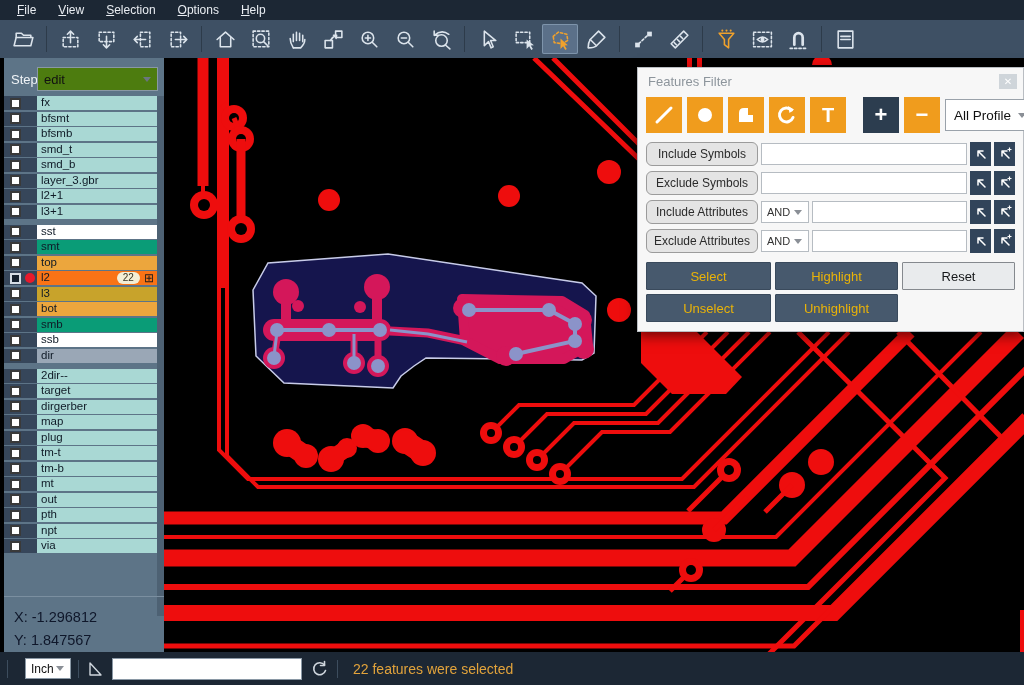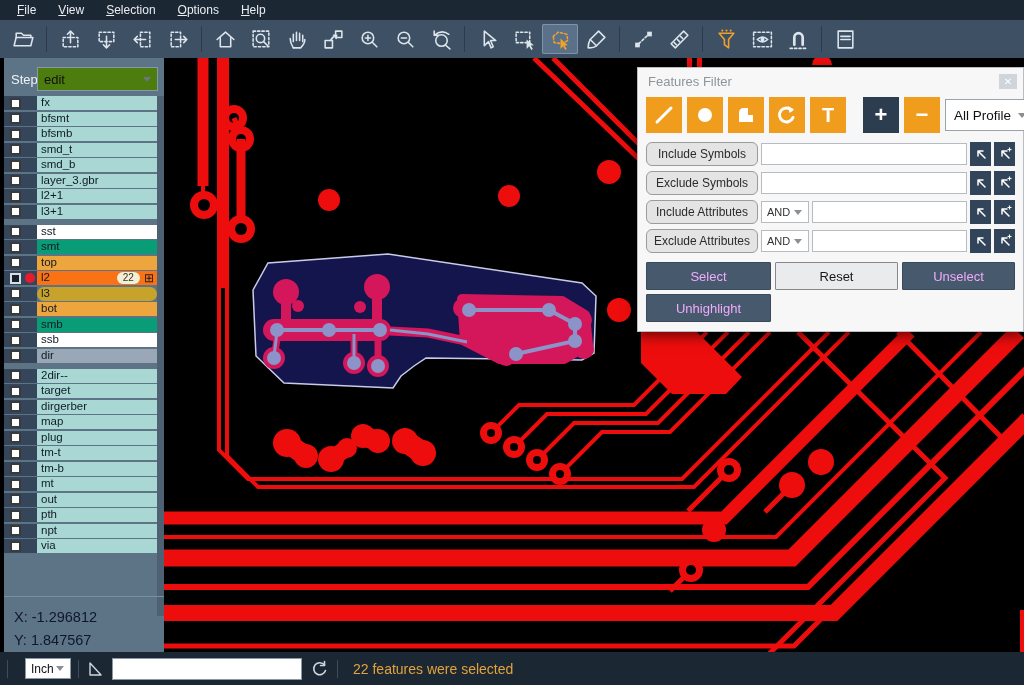--- a/index.html
+++ b/index.html
@@ -65,21 +65,21 @@
   .tool.tglyph { font-size:20px; font-weight:bold; }
   .profile { margin-left:auto; width:88px; height:32px; background:#fff; border:1px solid #9aa2aa; display:flex; align-items:center; font-size:13.5px; padding-left:8px; color:#111; flex:none; }
   .dlg-rows { padding:0 8px; }
   .dlg-row { display:flex; align-items:center; height:24px; margin-bottom:5px; gap:3px; }
   .dlg-label { width:112px; flex:none; height:24px; background:#e4e4e4; border:1px solid #9b9b9b; font-size:12px; color:#2b2b2b; border-radius:6px; font-family:"Liberation Sans",sans-serif; }
   .op-select { width:48px; flex:none; height:22px; background:#fff; border:1px solid #b6bcc2; display:flex; align-items:center; font-size:11px; padding-left:5px; color:#333; }
   .dlg-field { flex:1; height:22px; border:1px solid #b6bcc2; background:#fff; min-width:0; }
   .abtn { width:21px; height:24px; flex:none; background:#31445a; display:flex; align-items:center; justify-content:center; border:none; }
   .dlg-actions { display:grid; grid-template-columns:125px 123px 1fr; gap:4px; padding:4px 8px 0 8px; }
   .act { height:28px; font-size:13px; display:flex; align-items:center; justify-content:center; border-radius:1px; font-family:"Liberation Sans",sans-serif; }
-  .act.dark { background:#47596d; color:#f0abfc; border:1px solid #3a4a5c; }
+  .act.dark { background:#47596d; color:#eab308; border:1px solid #3a4a5c; }
   .act.light { background:#e9ebed; color:#16181a; border:1px solid #85898e; }
 
   
   .statusbar { position:absolute; left:0; top:652px; width:1024px; height:33px; background:#1c2734; display:flex; align-items:center; color:#cfd6dd; }
   .sb-sep { width:1px; height:18px; background:#3d4d5e; margin:0 7px; flex:none; }
   .unit-select { width:46px; height:21px; background:#fff; color:#111; font-size:12px; display:flex; align-items:center; padding-left:5px; margin-left:10px; border:1px solid #8a98a5; flex:none; }
   .sb-input { width:190px; height:22px; background:#fff; border:1px solid #8a98a5; margin-left:8px; flex:none; }
   .sb-msg { color:#e2a33b; font-size:14px; margin-left:8px; white-space:nowrap; }
 </style>
 </head>
@@ -466,21 +466,21 @@
               <span class="plate" style="background: #f97316;">
                 <span>l2</span>
                 <span class="badge">22</span>
                 <span class="grid-ic">⊞</span>
               </span>
             </div>
             <div class="layer-row">
               <span class="cbz">
                 <span class="cb"></span>
               </span>
-              <span class="plate" style="background: rgb(200, 163, 43); border-radius: 7px;">
+              <span class="plate" style="background: rgb(200, 163, 43);">
                 <span>l3</span>
               </span>
             </div>
             <div class="layer-row">
               <span class="cbz">
                 <span class="cb"></span>
               </span>
               <span class="plate" style="background: rgb(236, 166, 61);">
                 <span>bot</span>
               </span>
@@ -718,20 +718,21 @@
           <button class="abtn">
             <svg width="14" height="14" viewBox="0 0 14 14">
               <path d="M11,11 L4,4 M4,9 V4 H9" stroke="#fff" stroke-width="1.5" fill="none" stroke-linecap="round" stroke-linejoin="round"></path>
               <path d="M9.5,2.5 h4 M11.5,0.5 v4" stroke="#fff" stroke-width="1.2"></path>
             </svg>
           </button>
         </div>
       </div>
     <div class="dlg-actions" id="dlgActions">
         <button class="act dark">Select</button>
+        <button class="act dark">Highlight</button>
         <button class="act light">Reset</button>
         <button class="act dark">Unselect</button>
         <button class="act dark">Unhighlight</button>
       </div>
   </div>
 
   <div class="statusbar">
     <div class="sb-sep"></div>
     <span class="unit-select">
       <span>Inch</span>

